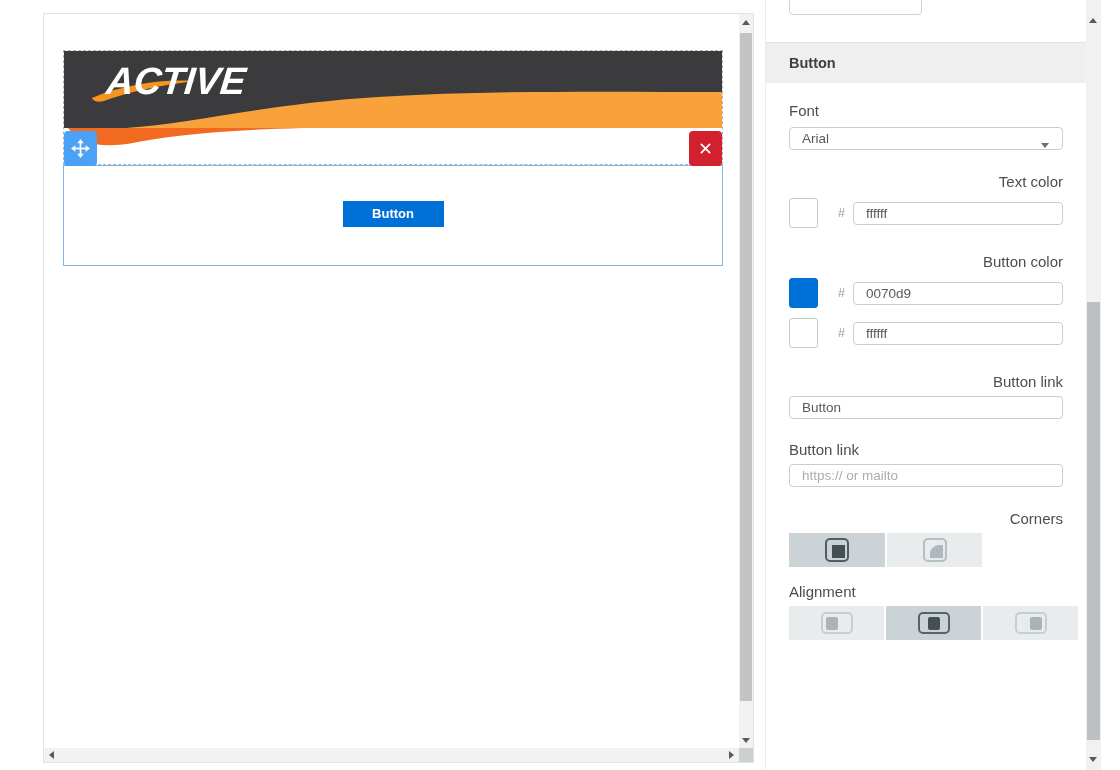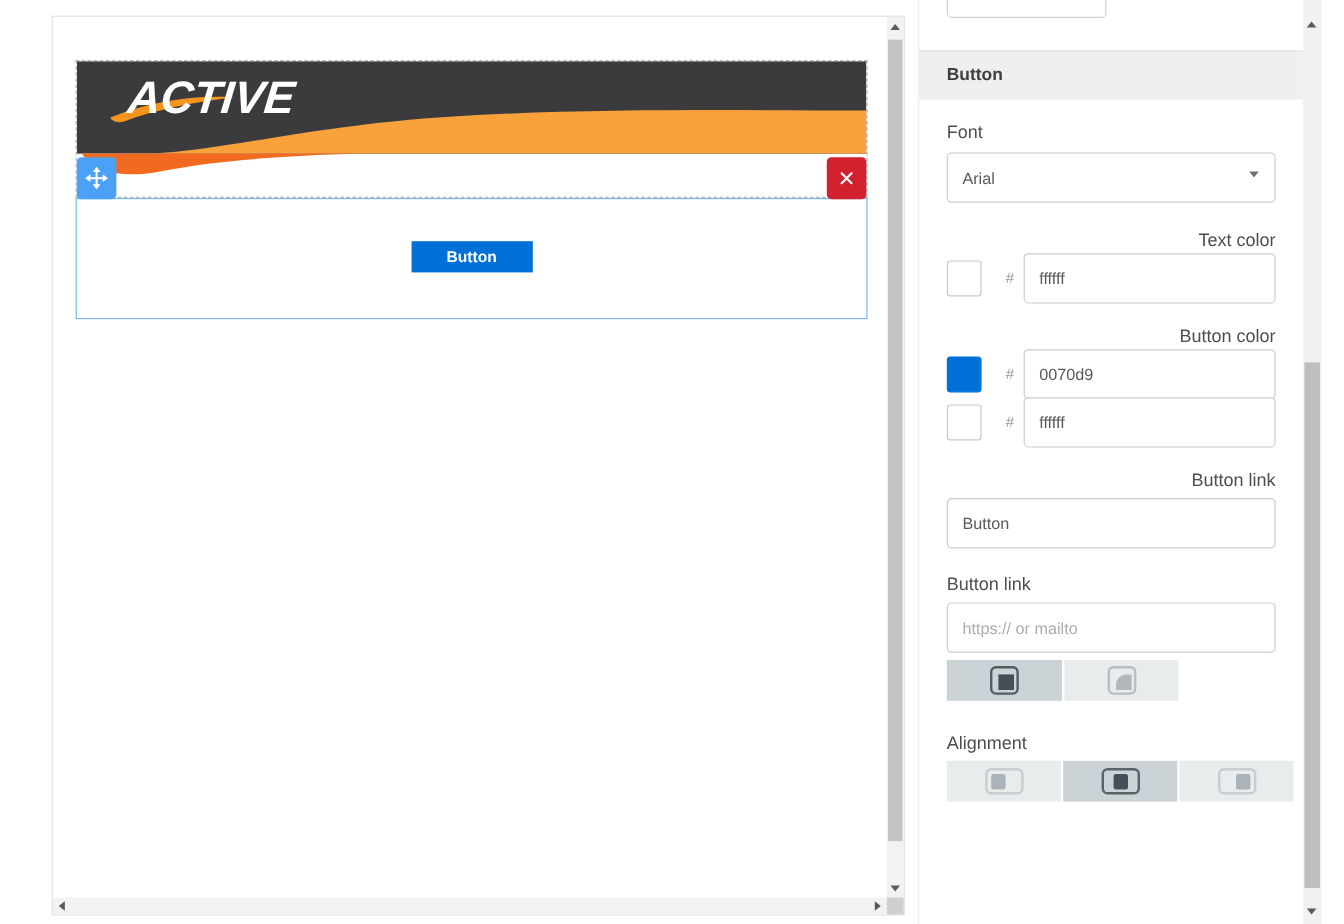--- a/index.html
+++ b/index.html
@@ -52,24 +52,24 @@
     border-left:1px solid #ececec; }
   .partial-input { position:absolute; left:23px; top:-18px; width:133px; height:33px;
     border:1px solid #cfd3d6; border-radius:4px; background:#fff; }
   .band { position:absolute; left:0; right:0; top:42px; height:41px; background:#efefef;
     border-top:1px solid #e3e3e3; }
   .band-title { display:block; padding-left:23px; line-height:40px;
     font-size:14.5px; font-weight:bold; color:#3c3f41; }
 
   .form { position:absolute; left:23px; top:83px; width:274px; }
   .field-label { display:block; font-size:15px; color:#4b4e50; height:16px; line-height:16px; }
-  .mt20{margin-top:20px;} .mt23{margin-top:23px;} .mt24{margin-top:24px;text-align:right;} .mt26{margin-top:28px;}
+  .mt20{margin-top:20px;} .mt23{margin-top:23px;} .mt24{margin-top:24px;text-align:right;} .mt26{margin-top:17px;}
   .mt6{margin-top:6px;} .mt8{margin-top:8px;}
 
-  .select, .text-input { width:274px; height:42px; border:1px solid #c9cdd0; border-radius:4px;
+  .select, .text-input { width:274px; height:23px; border:1px solid #c9cdd0; border-radius:4px;
     background:#fff; font-size:13.5px; color:#565a5d; padding:4px 12px;
     font-family:"Liberation Sans", sans-serif; }
   .select { position:relative; display:flex; align-items:center; cursor:pointer; }
   .caret { position:absolute; right:13px; top:15px; width:0; height:0;
     border-left:4.5px solid transparent; border-right:4.5px solid transparent; border-top:5.5px solid #6e6e6e; }
   .text-input::placeholder { color:#a9adb0; }
 
   .color-row { display:flex; align-items:center; height:34px; }
   .swatch { width:30px; height:30px; border:1px solid #c9c9c9; border-radius:3px; cursor:pointer; }
   .hash { margin-left:20px; font-size:12.5px; color:#9a9a9a; }
@@ -182,20 +182,21 @@
         <span class="hash">#</span>
         <input class="text-input" type="text" value="ffffff" style="">
       </div>
 
       <label class="field-label mt24">Button link</label>
       <input class="text-input mt6" type="text" value="Button" style="">
 
       <label class="field-label mt23">Button link</label>
       <input class="text-input mt6" type="text" placeholder="https:// or mailto" style="">
 
+      <label class="field-label mt24">Corners</label>
       <div class="btn-row mt6">
         <button class="opt-btn w96 selected">
           <span class="corner-ico">
               <span class="fill"></span>
             </span>
         </button>
         <button class="opt-btn">
           <span class="corner-ico rounded">
               <span class="fill"></span>
             </span>

